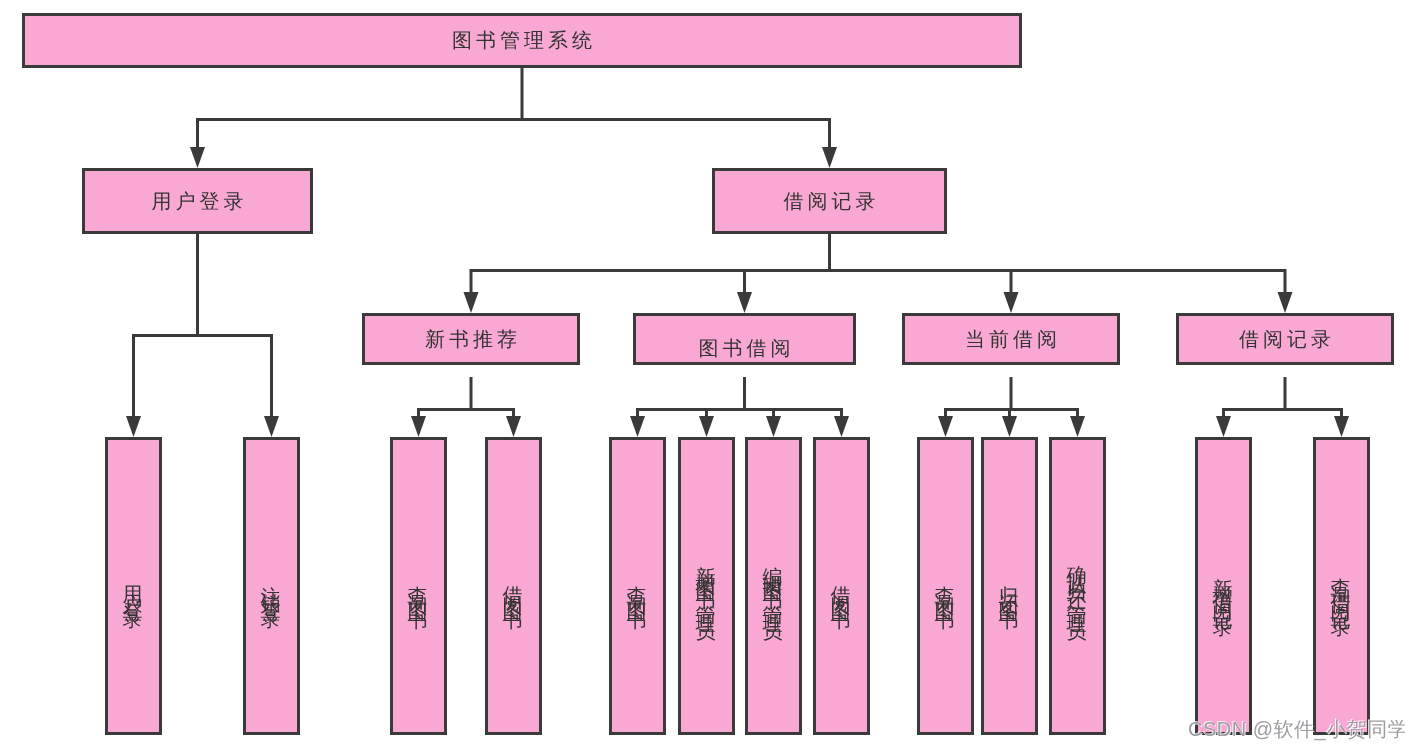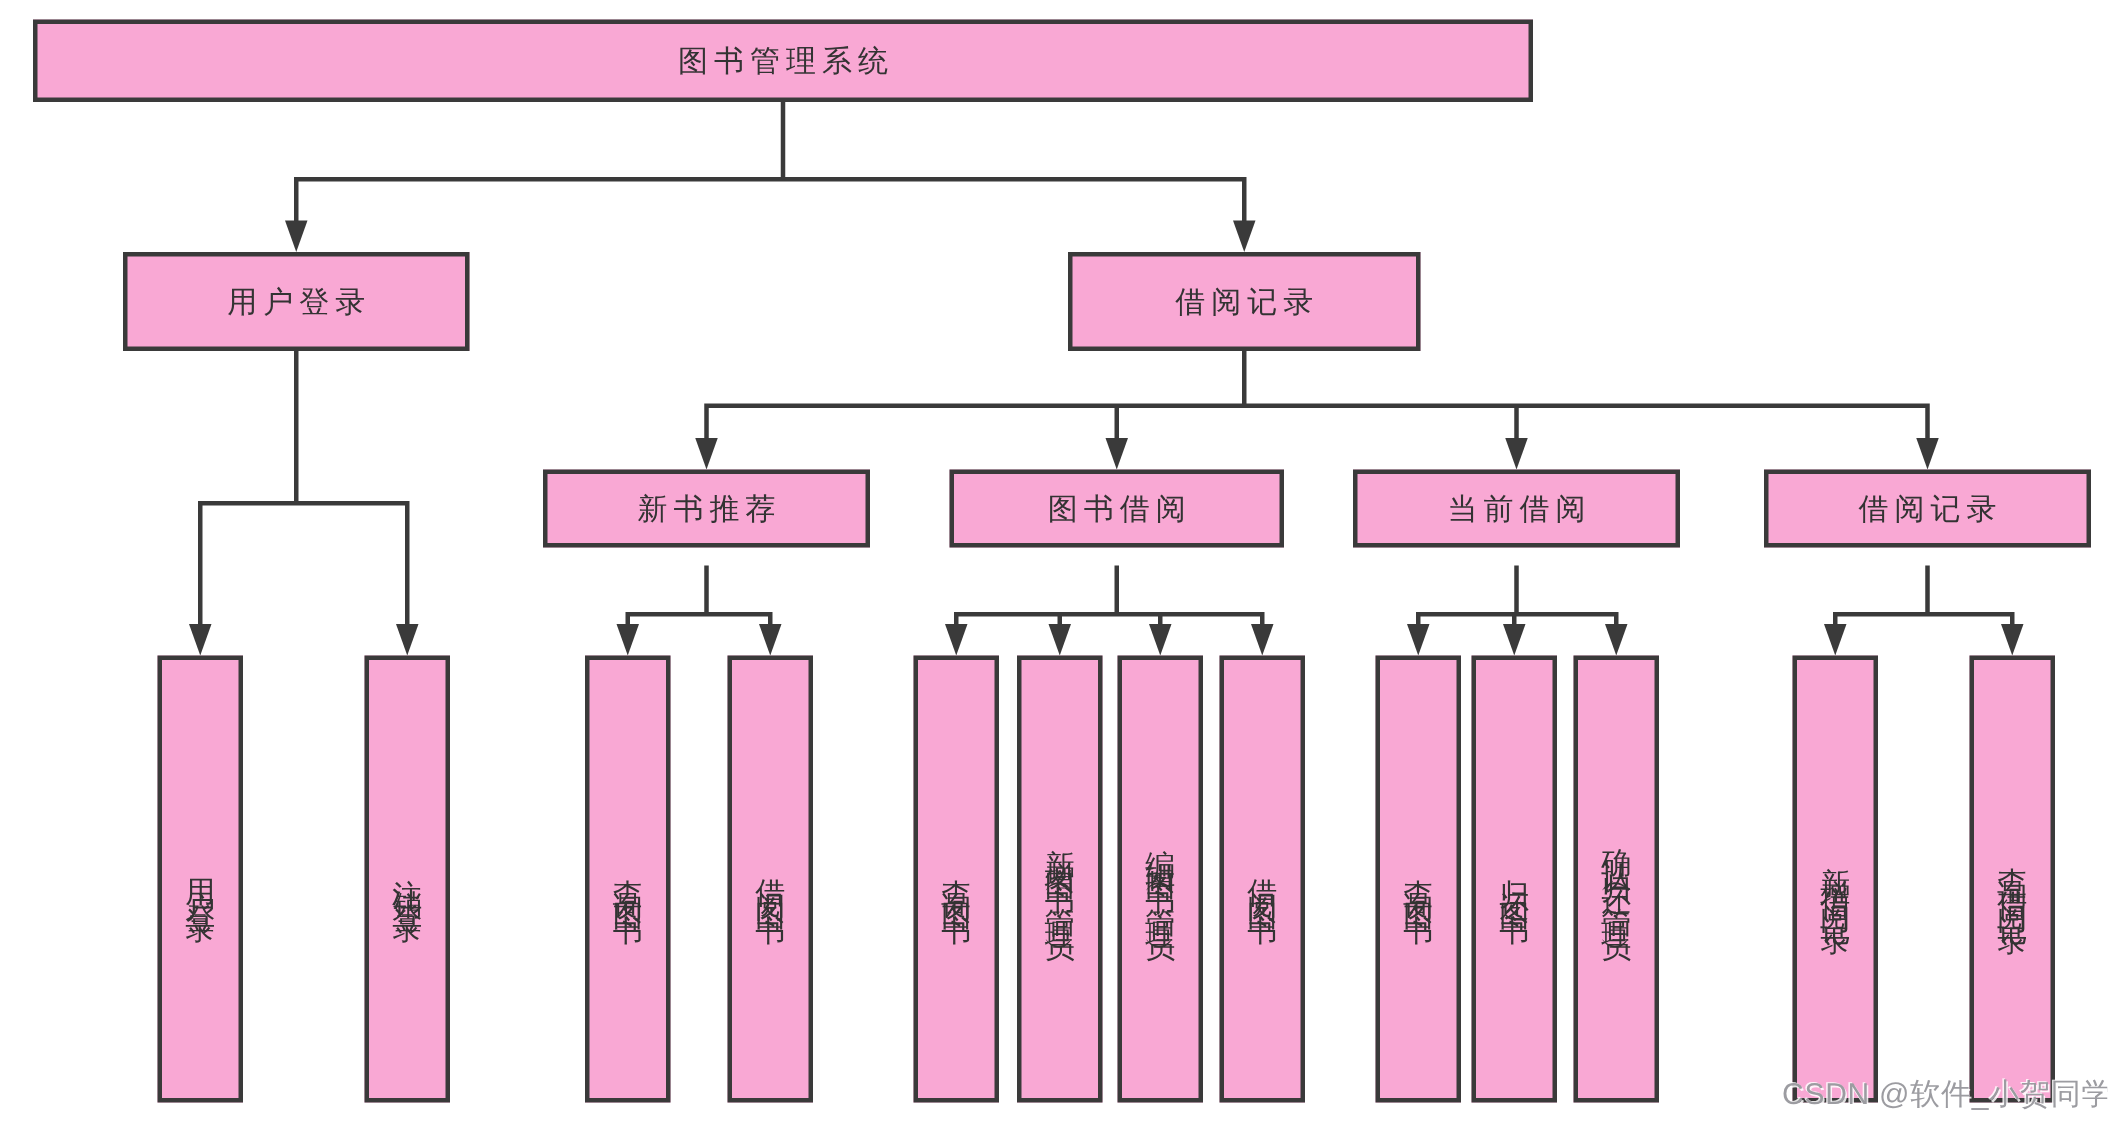--- a/index.html
+++ b/index.html
@@ -106,21 +106,21 @@
   <div class="box l2" style="left:82px; width:231px;">
     <span class="hlabel">用户登录</span>
   </div>
   <div class="box l2" style="left:712px; width:235px;">
     <span class="hlabel">借阅记录</span>
   </div>
 
   <div class="box l3" style="left:362px;">
     <span class="hlabel">新书推荐</span>
   </div>
-  <div class="box l3" style="left:633px; width:223px;">
+  <div class="box l3" style="left:633px; width:223px;align-items:flex-end;">
     <span class="hlabel">图书借阅</span>
   </div>
   <div class="box l3" style="left:902px;">
     <span class="hlabel">当前借阅</span>
   </div>
   <div class="box l3" style="left:1176px;">
     <span class="hlabel">借阅记录</span>
   </div>
 
   <div class="box leaf" style="left:105px;">

